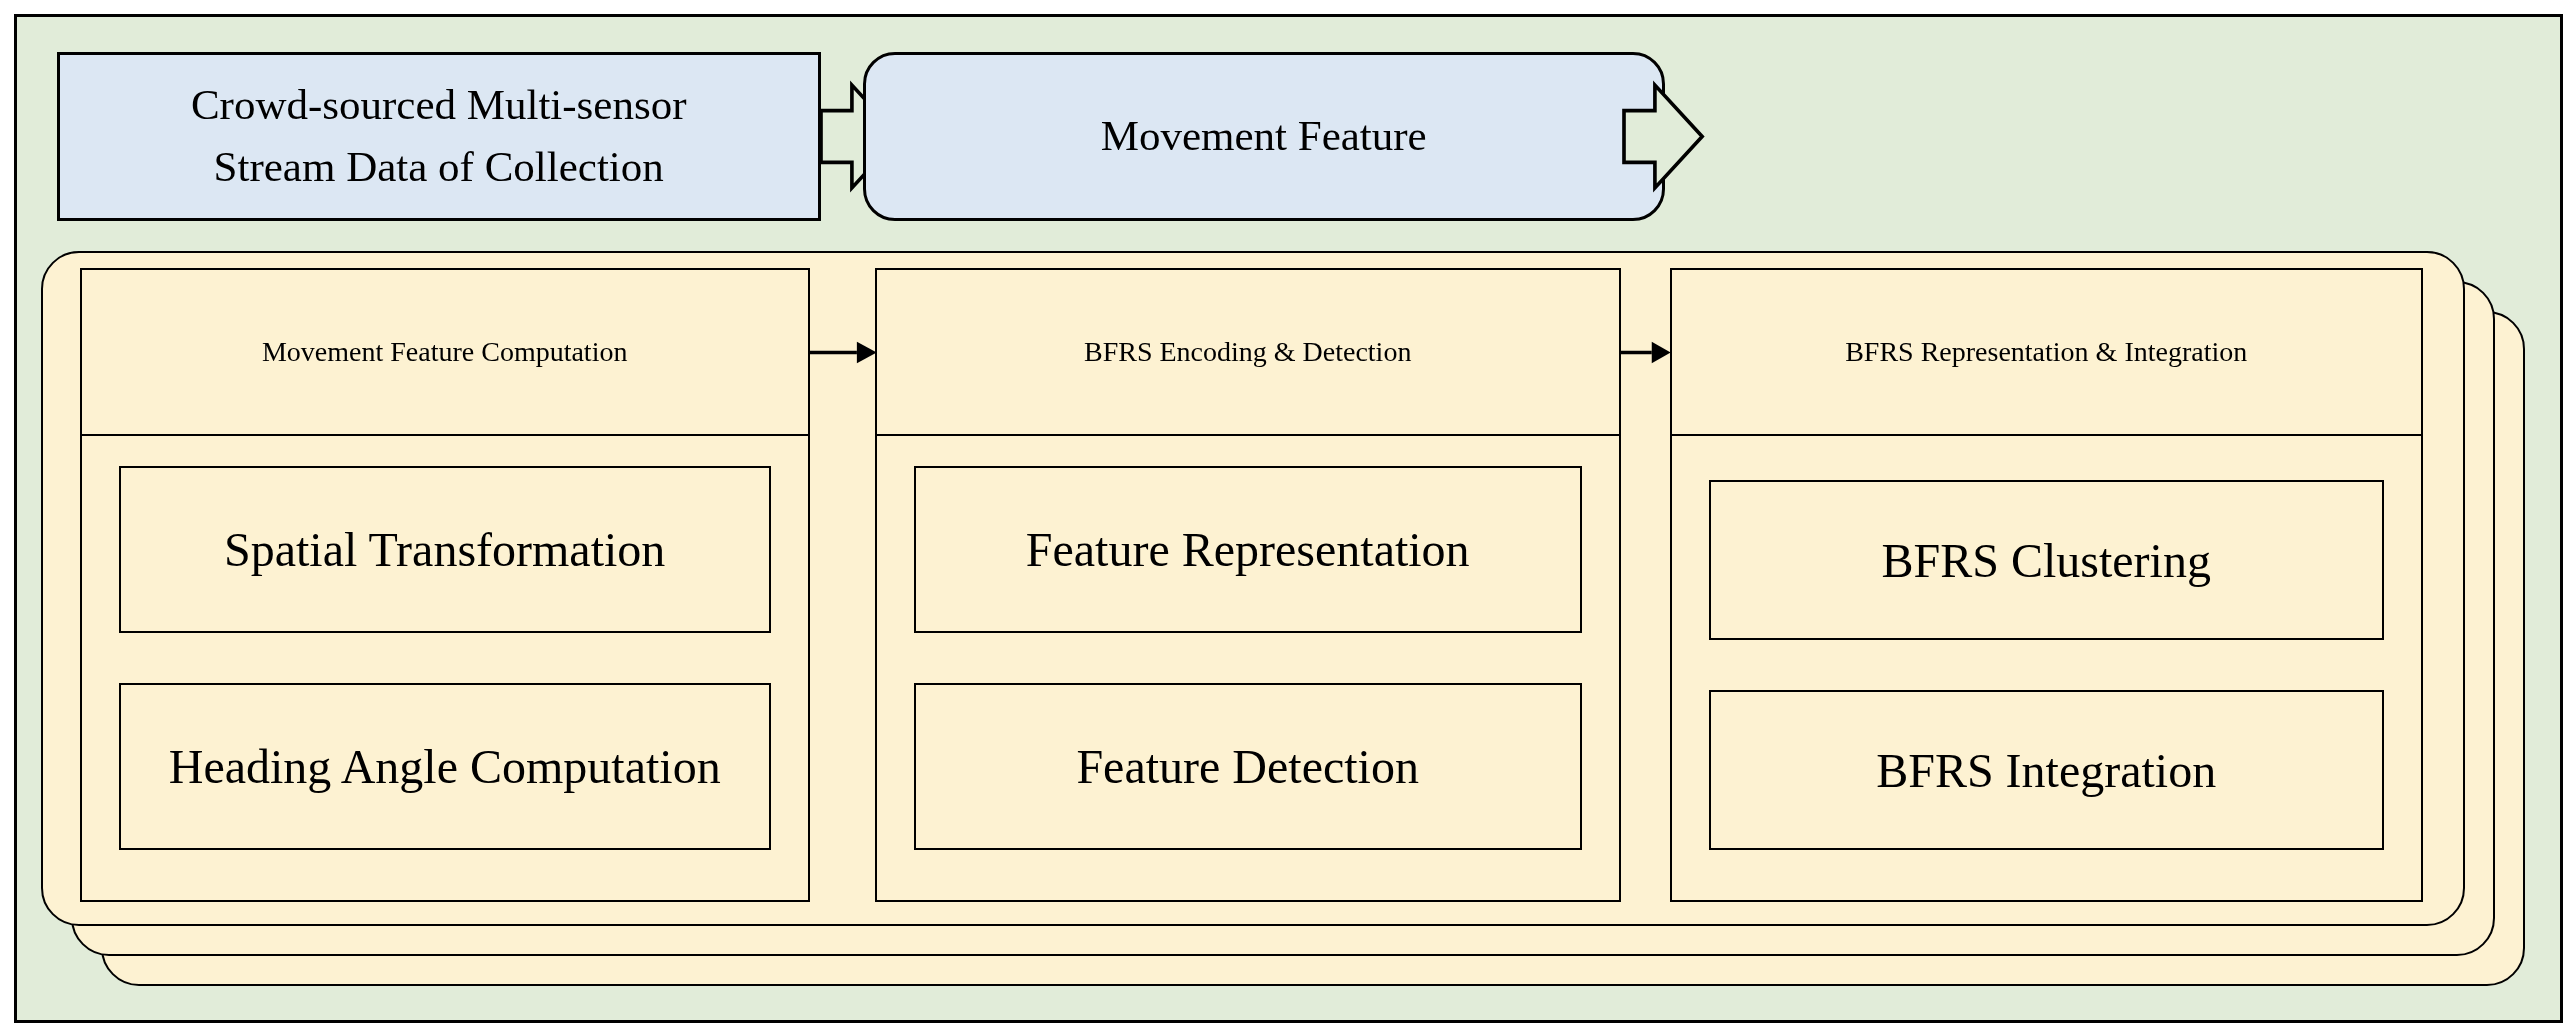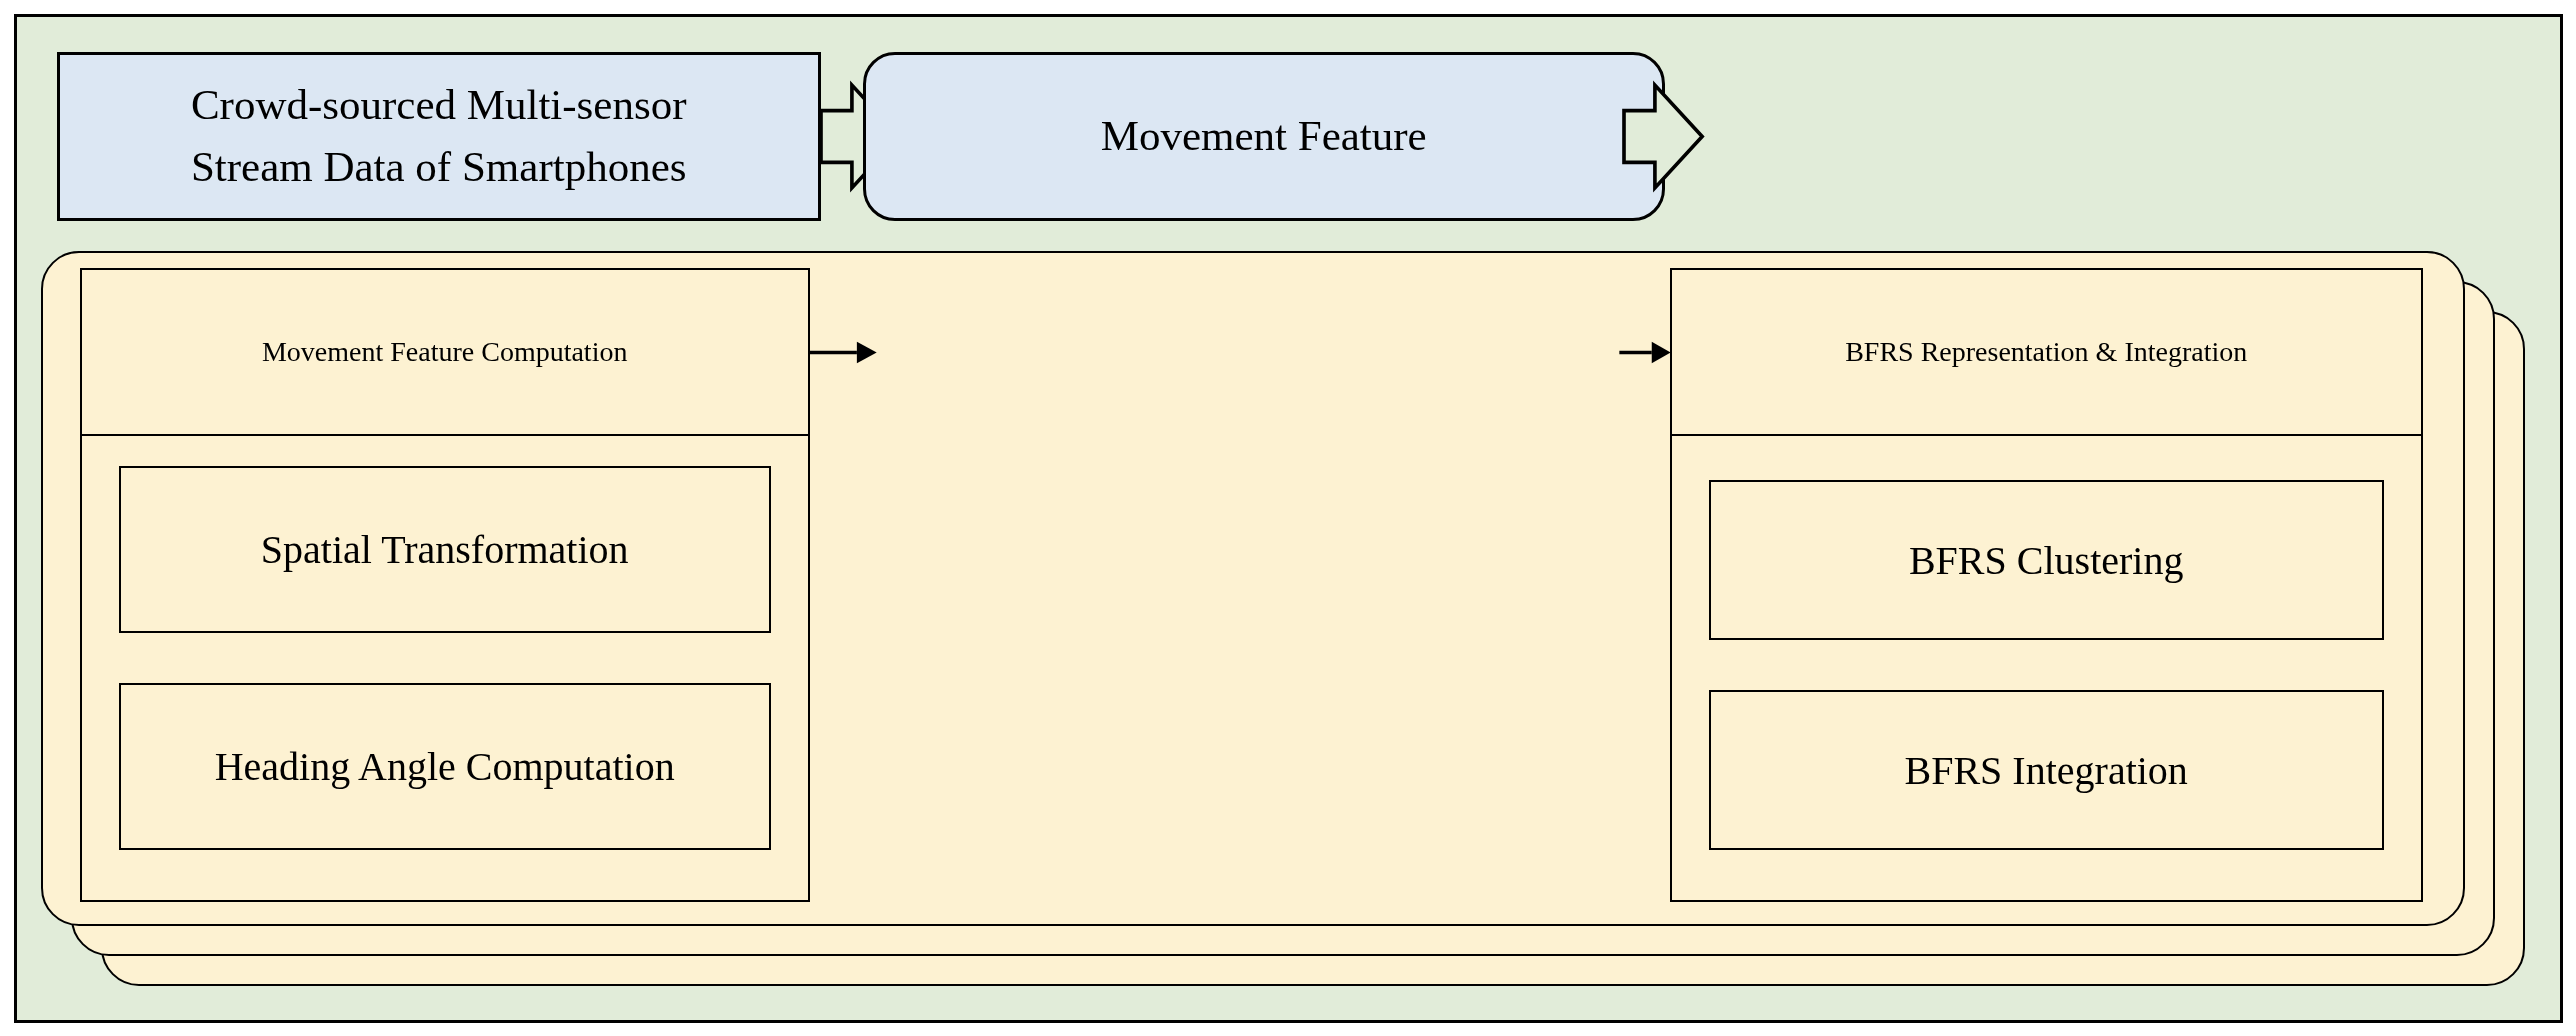--- a/index.html
+++ b/index.html
@@ -29,33 +29,33 @@
   #layer-back{left:84px;top:294px;}
   #layer-mid{left:54px;top:264px;}
   #layer-front{left:24px;top:234px;}
   
   .pipeline-col{position:absolute;top:15.5px;height:634px;border:2.7px solid var(--border,#000);background:var(--module-fill,#fdf2d2);display:flex;flex-direction:column;}
   #col1{left:37px;width:730px;}
   #col2{left:832px;width:746px;}
   #col3{left:1627px;width:753px;gap:14px;}
   .col-header{height:166px;border-bottom:2.7px solid var(--border,#000);display:flex;align-items:center;justify-content:center;text-align:center;font-size:28px;padding:0 18px;}
   .col-body{flex:1;display:flex;flex-direction:column;gap:50px;padding:30px 37px 50px 37px;}
-  .sub-box{flex:1;border:2.7px solid var(--border,#000);background:var(--module-fill,#fdf2d2);display:flex;align-items:center;justify-content:center;text-align:center;font-size:40px;padding:0 12.8px;}
+  .sub-box{flex:1;border:2.7px solid var(--border,#000);background:var(--module-fill,#fdf2d2);display:flex;align-items:center;justify-content:center;text-align:center;font-size:48px;padding:0 12.8px;}
   .col-arrow{position:absolute;top:86px;height:27px;overflow:visible;}
   #carrow1{left:765px;width:69px;}
   #carrow2{left:1576px;width:52px;}
 </style>
 </head>
 <body>
 
 <div class="canvas">
   <div class="frame">
 
     <div class="process-box" id="pbox1">
-      <span class="inner">Crowd-sourced Multi-sensor Stream Data of Smartphones</span>
+      <span class="inner">Crowd-sourced Multi-sensor Stream Data of Collection</span>
     </div>
 
     <svg class="block-arrow" id="barrow1" viewBox="0 0 88 185">
       <polygon points="0,64 34,64 34,36 86,92.5 34,149 34,121 0,121" fill="var(--figure-background,#e1ecd9)" stroke="var(--border,#000)" stroke-width="4" stroke-linejoin="miter"></polygon>
     </svg>
 
     <div class="process-box" id="pbox2">
       <span class="inner">Movement Feature</span>
     </div>
 
@@ -74,20 +74,27 @@
           <div class="sub-box">Spatial Transformation</div>
           <div class="sub-box">Heading Angle Computation</div>
         </div>
       </div>
 
       <svg class="col-arrow" id="carrow1" viewBox="0 0 76 30">
         <line x1="0" y1="15" x2="54" y2="15" stroke="var(--border,#000)" stroke-width="4"></line>
         <polygon points="54,3 76,15 54,27" fill="var(--border,#000)"></polygon>
       </svg>
 
+      <div class="pipeline-col" id="col2">
+        <div class="col-header">BFRS Encoding &amp; Detection</div>
+        <div class="col-body">
+          <div class="sub-box">Feature Representation</div>
+          <div class="sub-box">Feature Detection</div>
+        </div>
+      </div>
 
       <svg class="col-arrow" id="carrow2" viewBox="0 0 57 30">
         <line x1="0" y1="15" x2="36" y2="15" stroke="var(--border,#000)" stroke-width="4"></line>
         <polygon points="36,3 57,15 36,27" fill="var(--border,#000)"></polygon>
       </svg>
 
       <div class="pipeline-col" id="col3">
         <div class="col-header">BFRS Representation &amp; Integration</div>
         <div class="col-body">
           <div class="sub-box">BFRS Clustering</div>

